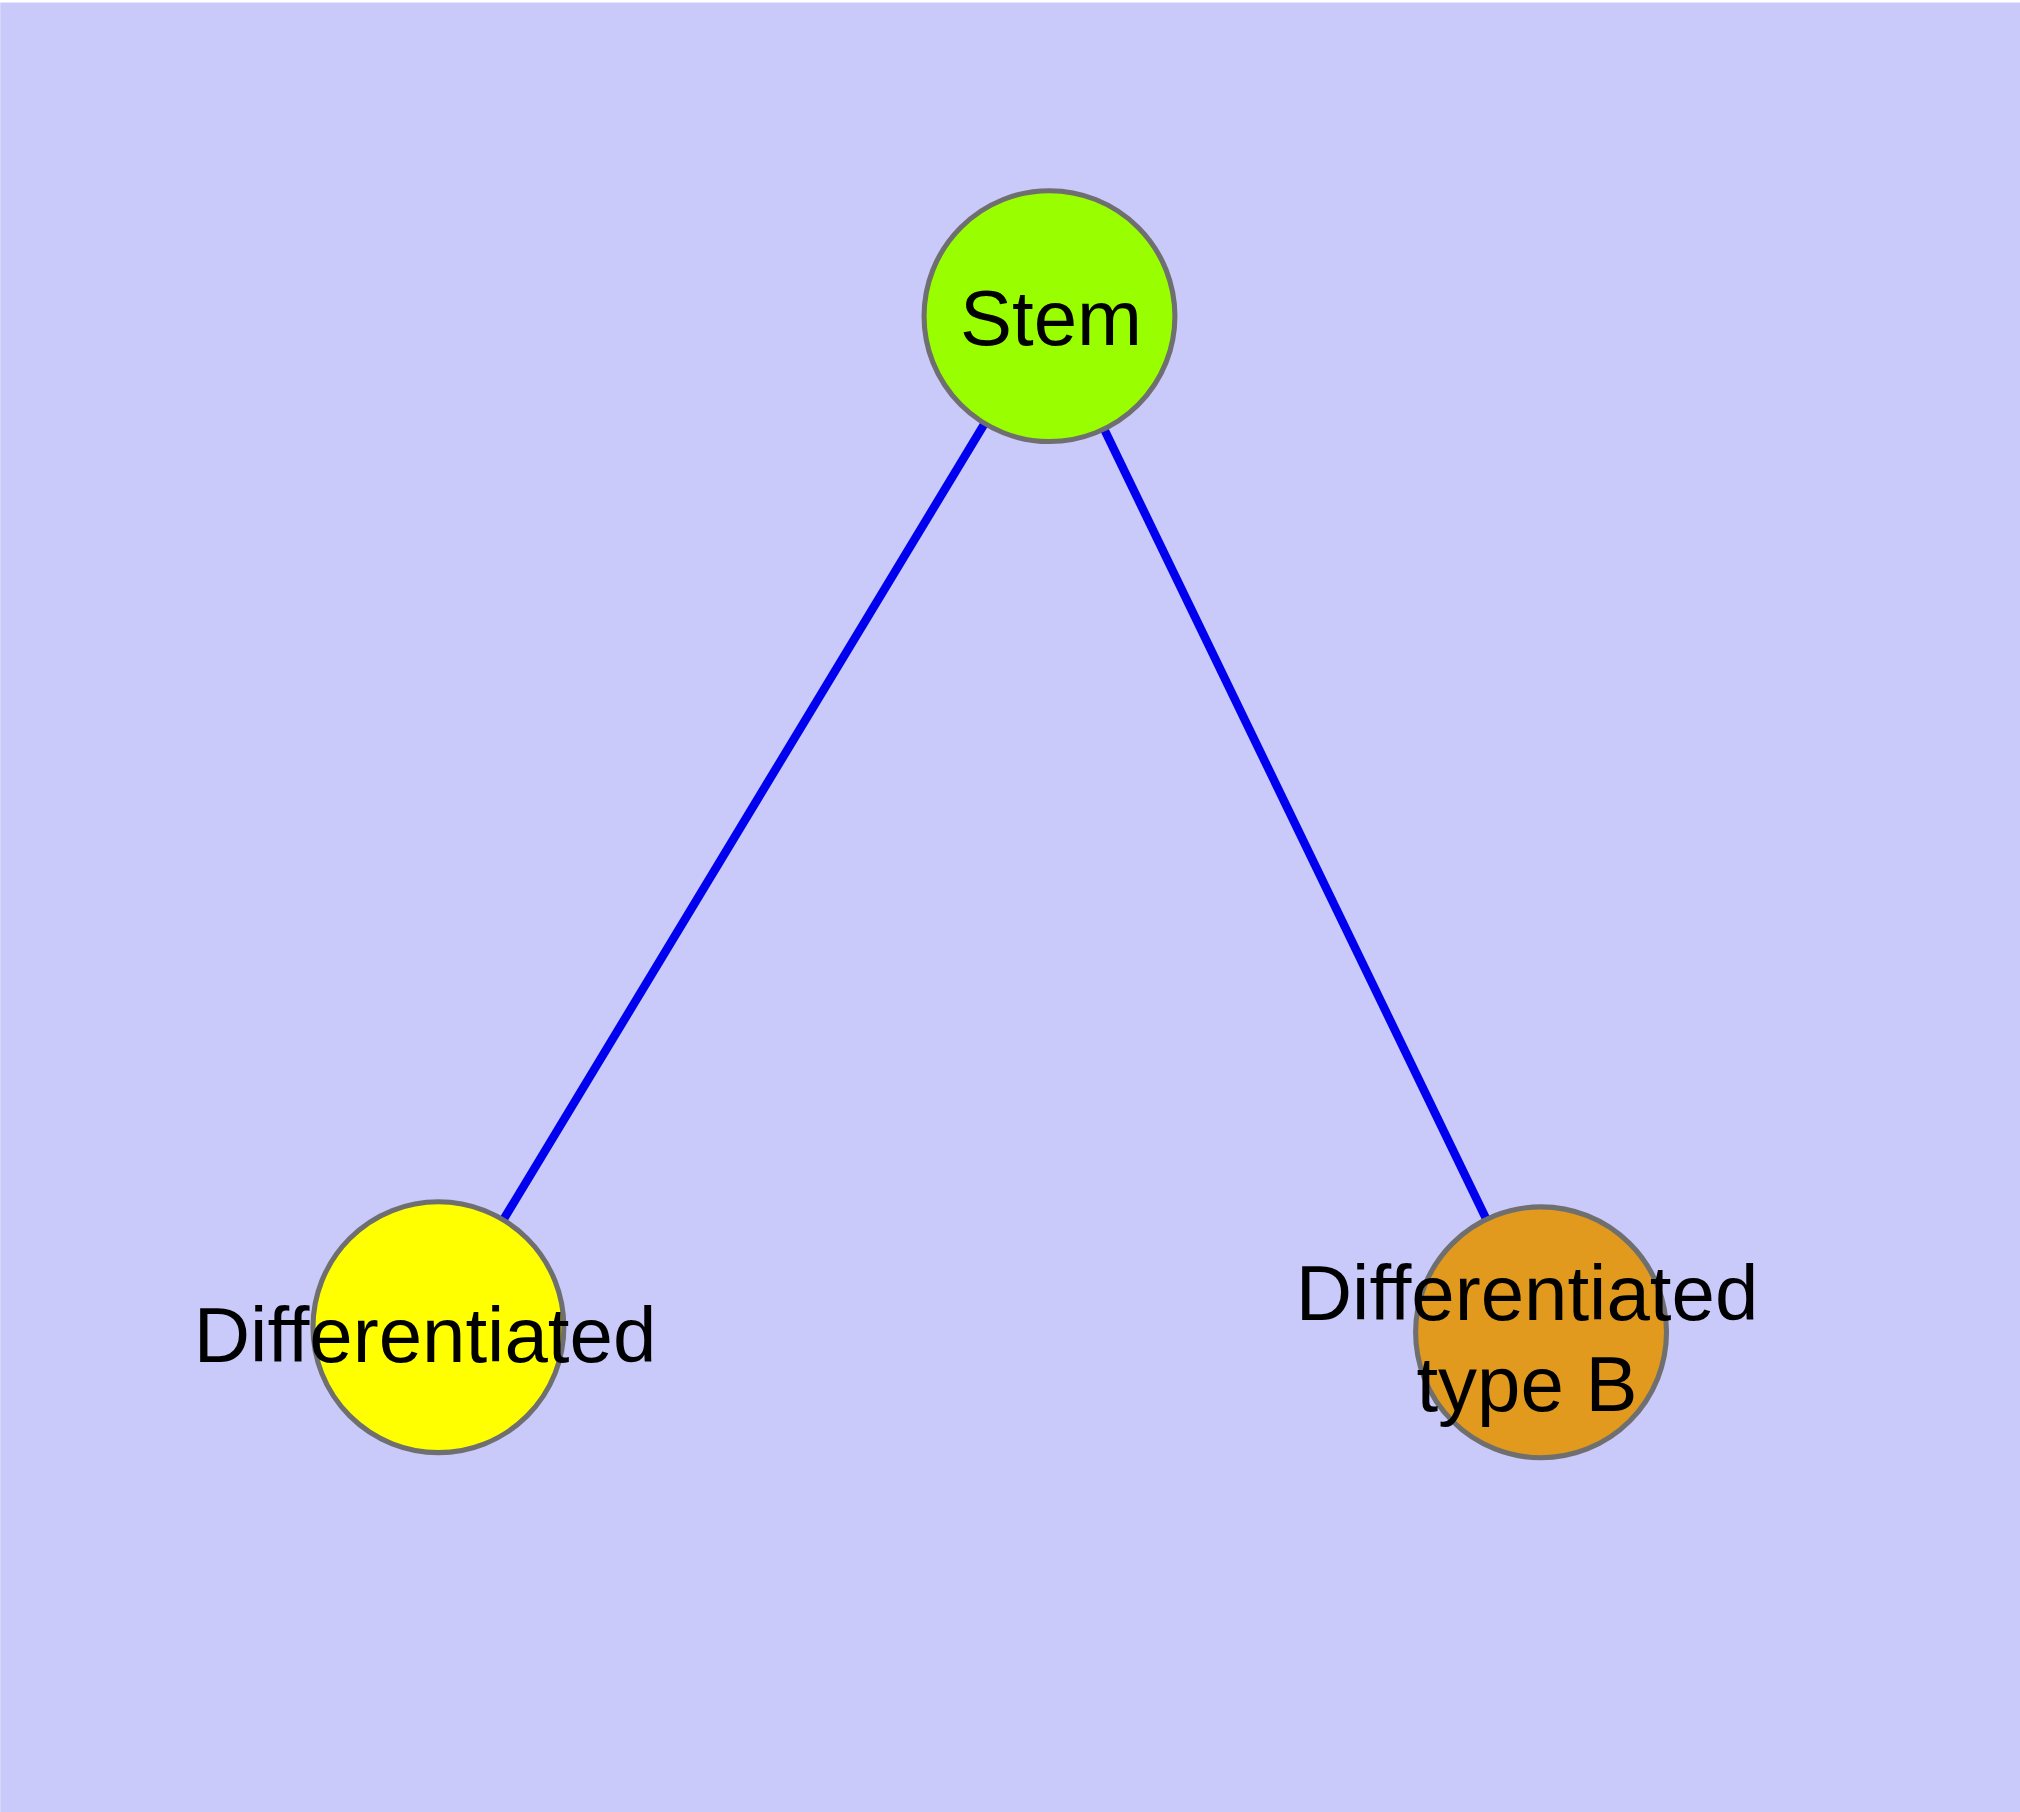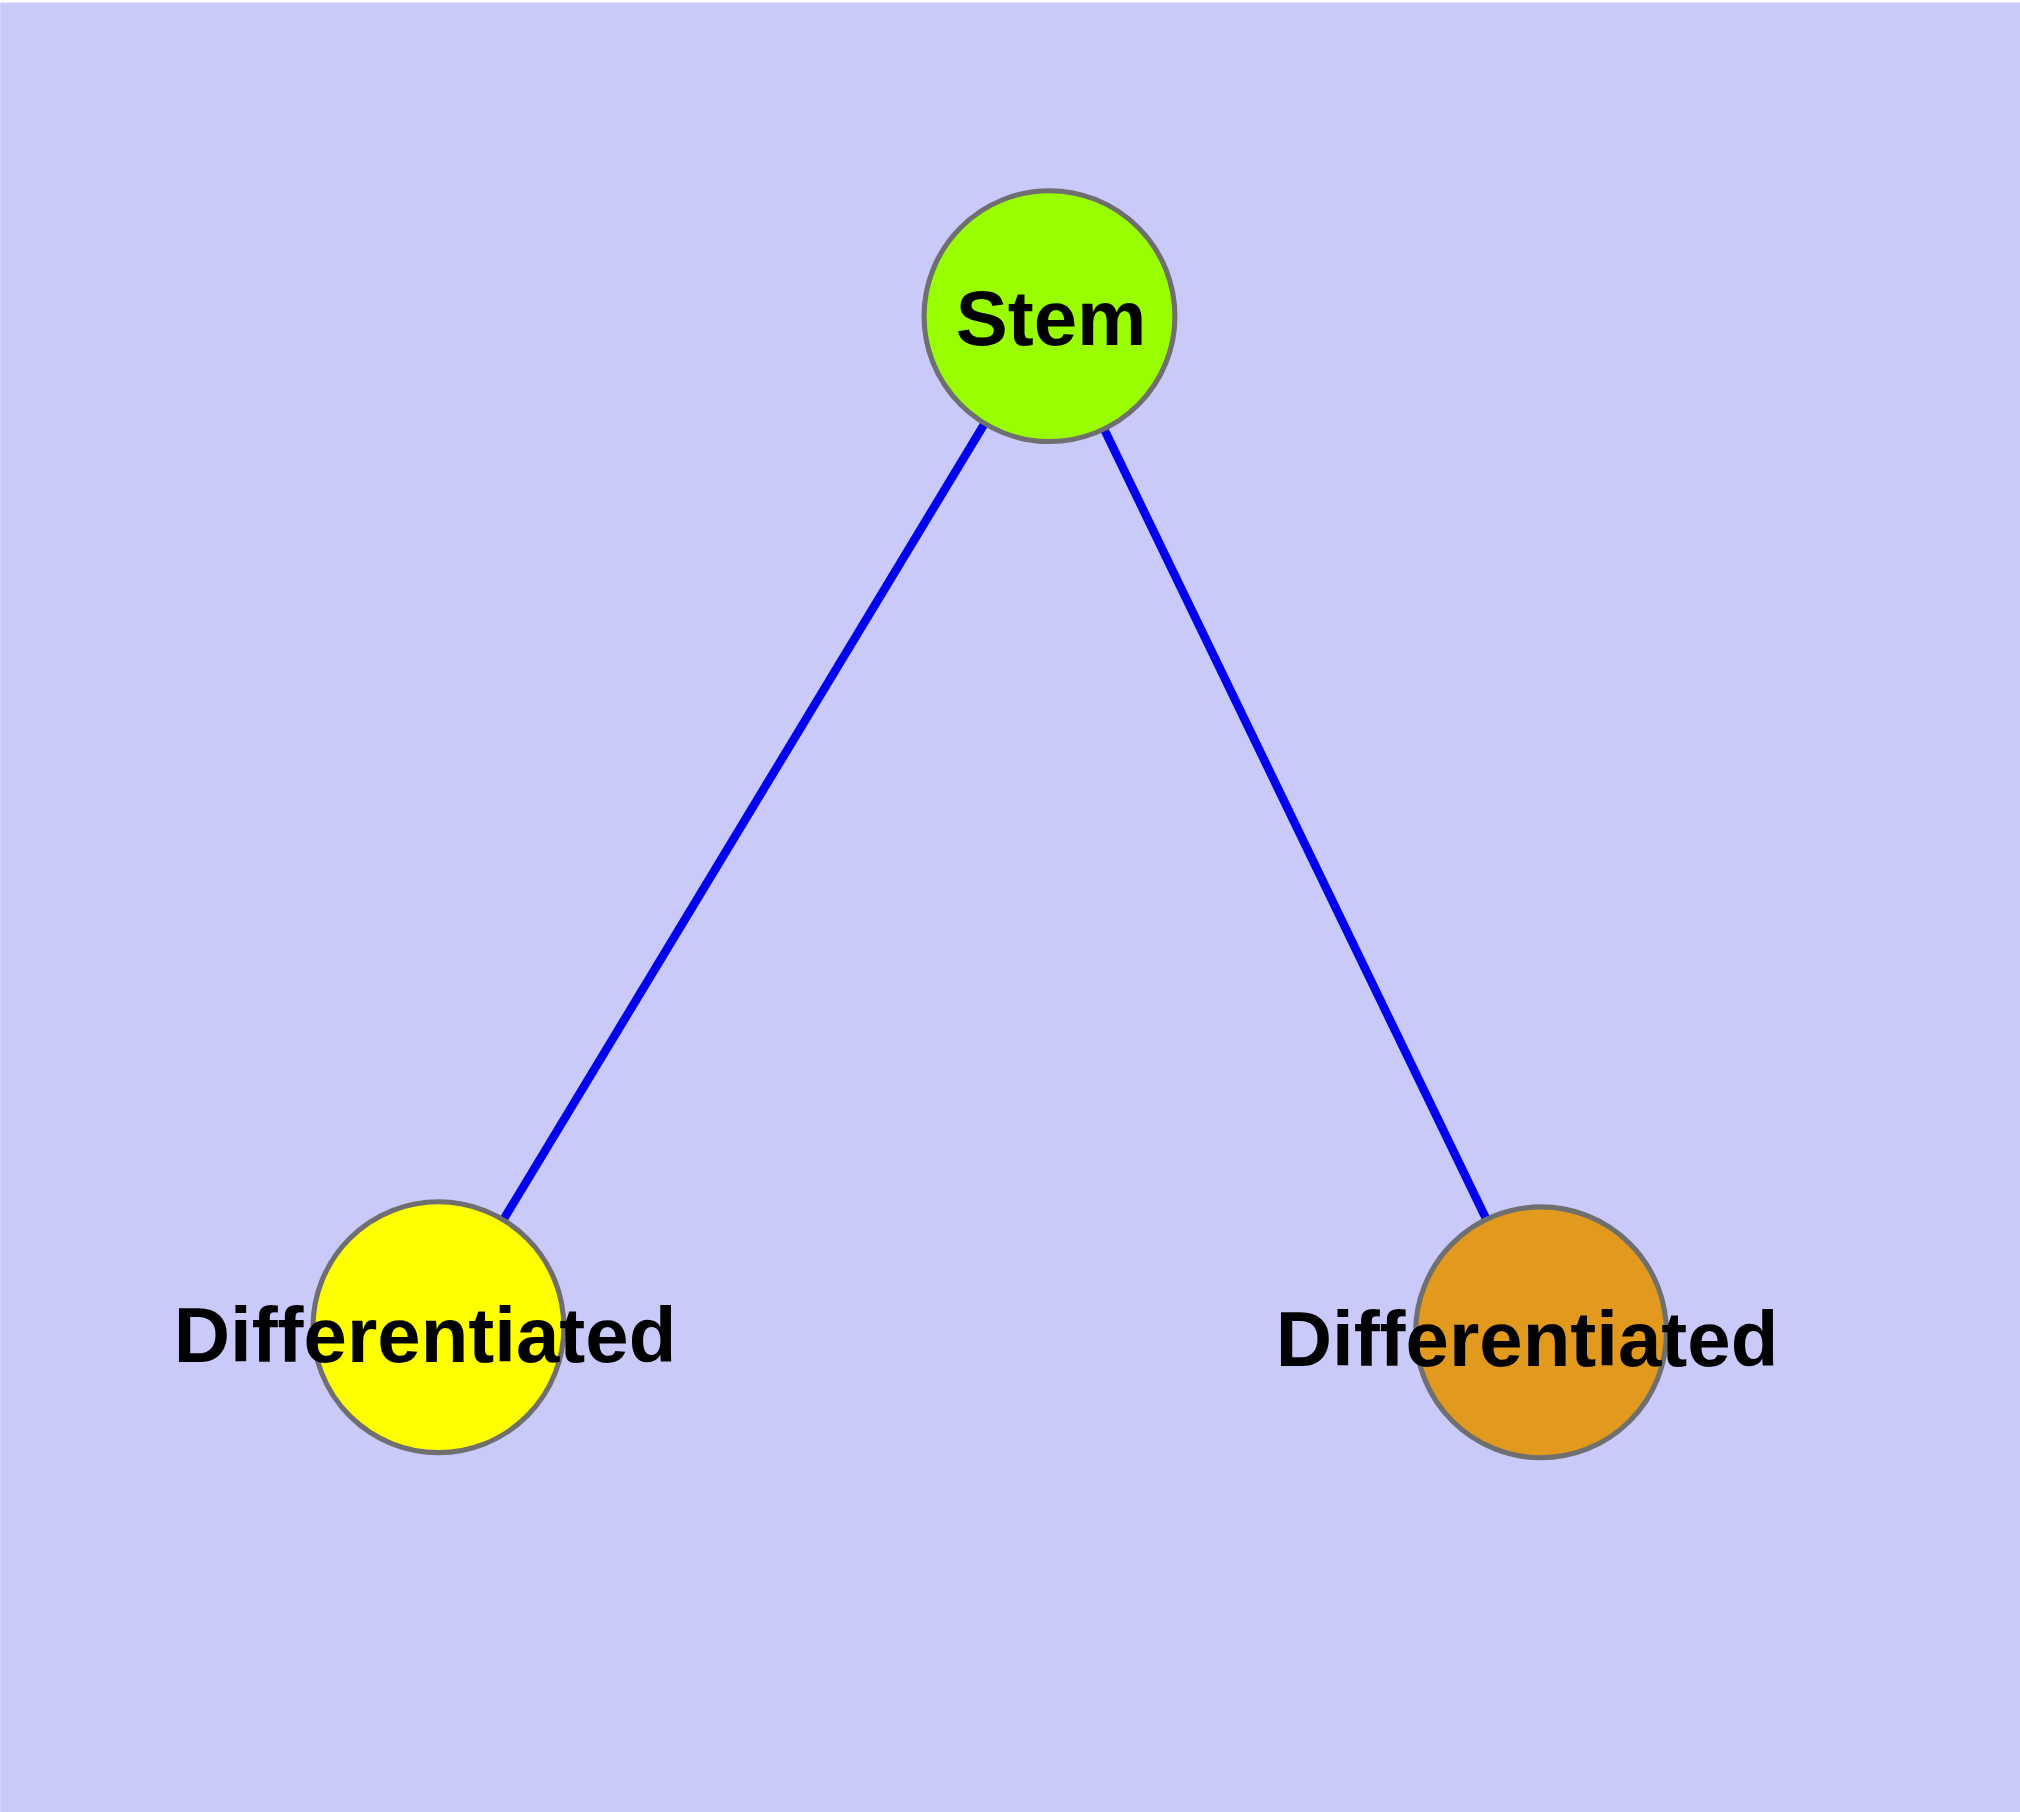--- a/index.html
+++ b/index.html
@@ -25,21 +25,21 @@
     stroke-width: 10;
     fill: none;
   }
   .node-circle {
     stroke-width: 6;
   }
   .node-label {
     position: absolute;
     transform: translate(-50%, -50%);
     text-align: center;
-    font-weight: bold;
+    font-weight: normal;
     font-size: 78px;
     line-height: 91px;
     color: #000000;
     white-space: nowrap;
   }
   .label-line:empty { display: none; }
 </style>
 </head>
 <body>
 
@@ -59,15 +59,16 @@
     <div class="label-line">Stem</div>
 
   </div>
 
   <div class="node-label" style="left: 425px; top: 1335px;">
     <div class="label-line">Differentiated</div>
   </div>
 
   <div class="node-label" style="left: 1527px; top: 1339px;">
     <div class="label-line">Differentiated</div>
+    <div class="label-line">type B</div>
   </div>
 </div>
 
 
 </body></html>

